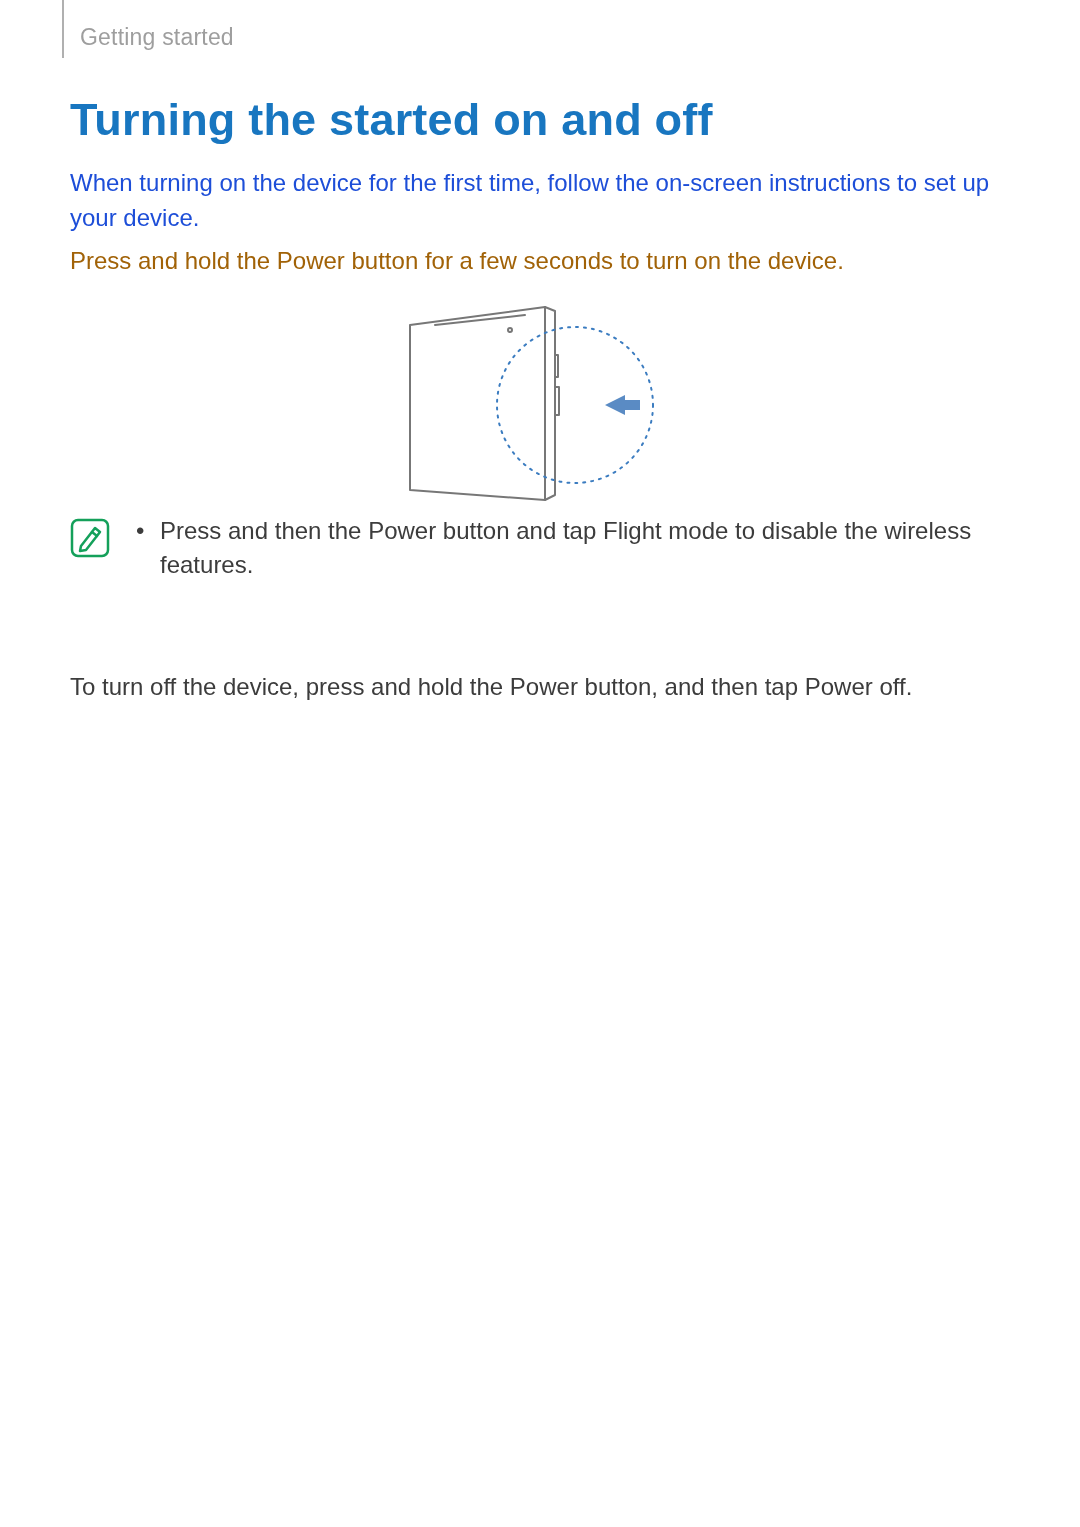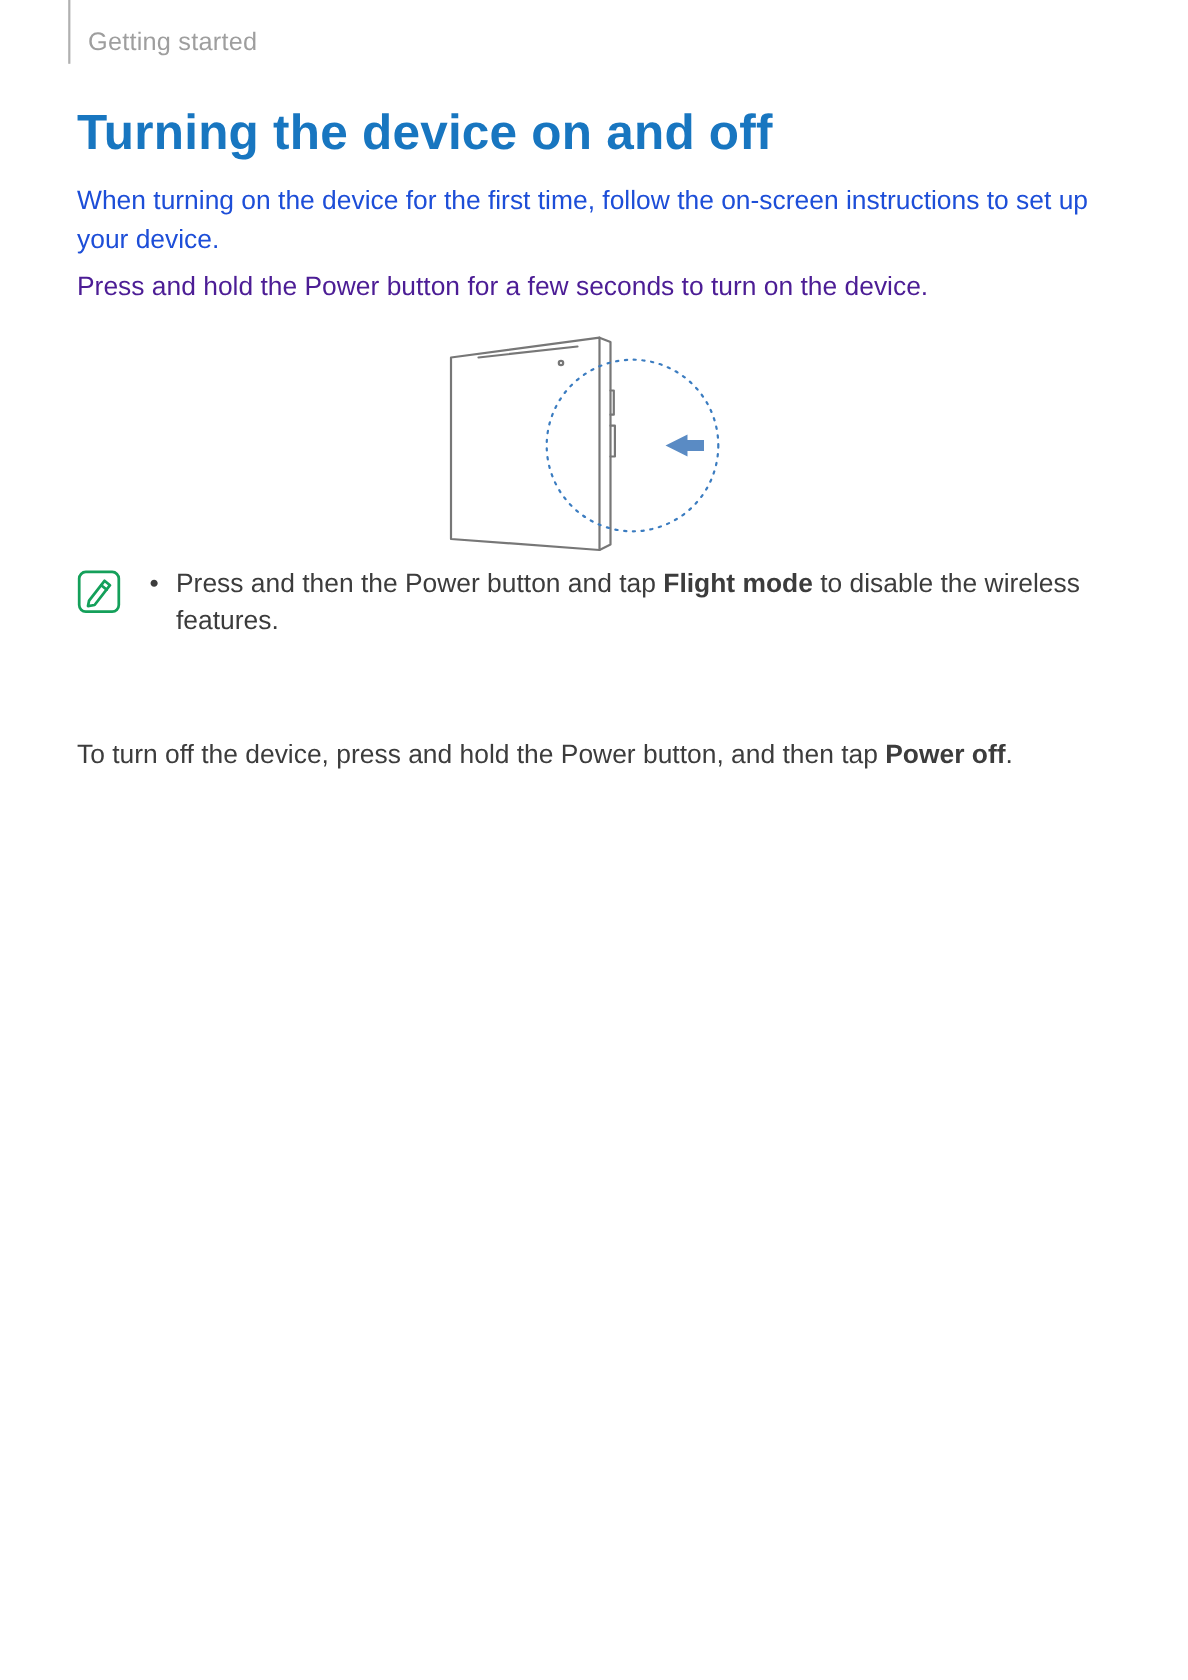--- a/index.html
+++ b/index.html
@@ -51,21 +51,21 @@
     font-size: 24px;
     color: #1d4ed8;
     line-height: 1.45;
   }
   .para2 {
     position: absolute;
     left: 70px;
     top: 244px;
     right: 70px;
     font-size: 24px;
-    color: #4c1d95;
+    color: #a16207;
     line-height: 1.45;
   }
   .illustration {
     position: absolute;
     left: 0;
     right: 0;
     top: 290px;
     height: 220px;
     display: flex;
     justify-content: center;
@@ -106,41 +106,41 @@
   }
   .para3 {
     position: absolute;
     left: 70px;
     right: 70px;
     top: 670px;
     font-size: 24px;
     color: #3c3c3c;
     line-height: 1.45;
   }
-  .bold { font-weight: 700; }
+  .bold { font-weight: 400; }
   .page-number {
     position: absolute;
     bottom: 44px;
     left: 0;
     right: 0;
     text-align: center;
     color: #8c8c8c;
     font-size: 20px;
   }
   svg { display: block; }
 </style>
 </head>
 <body>
 
 <div class="page">
 
   <div class="header-rule"></div>
   <div class="header-label">Getting started</div>
 
-  <div class="title">Turning the device on and off</div>
+  <div class="title">Turning the started on and off</div>
 
   <div class="para1">When turning on the device for the first time, follow the on-screen instructions to set up your device.</div>
   <div class="para2">Press and hold the Power button for a few seconds to turn on the device.</div>
 
   <div class="illustration">
     <svg width="320" height="210" viewBox="0 0 320 210">
 
       <g stroke="#777" stroke-width="2" fill="none" stroke-linejoin="round" stroke-linecap="round">
 
         <path d="M 30 30 L 165 12 L 175 16 L 175 200 L 165 205 L 30 195 Z"></path>

